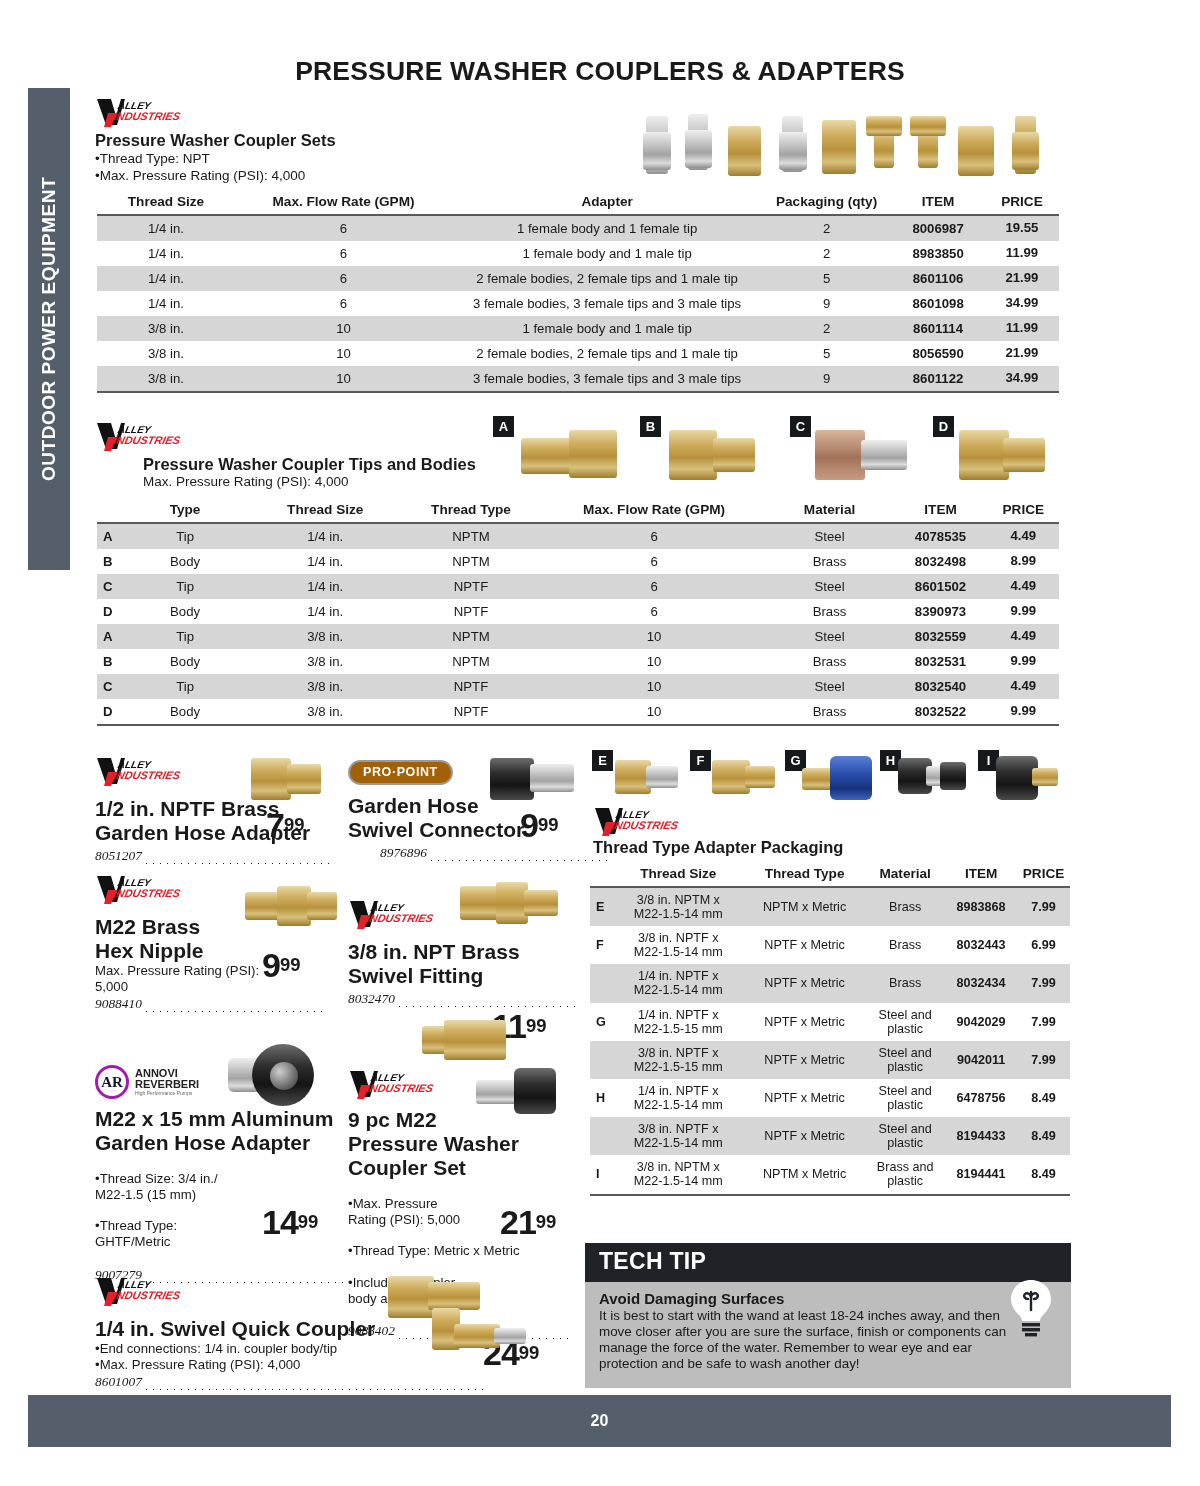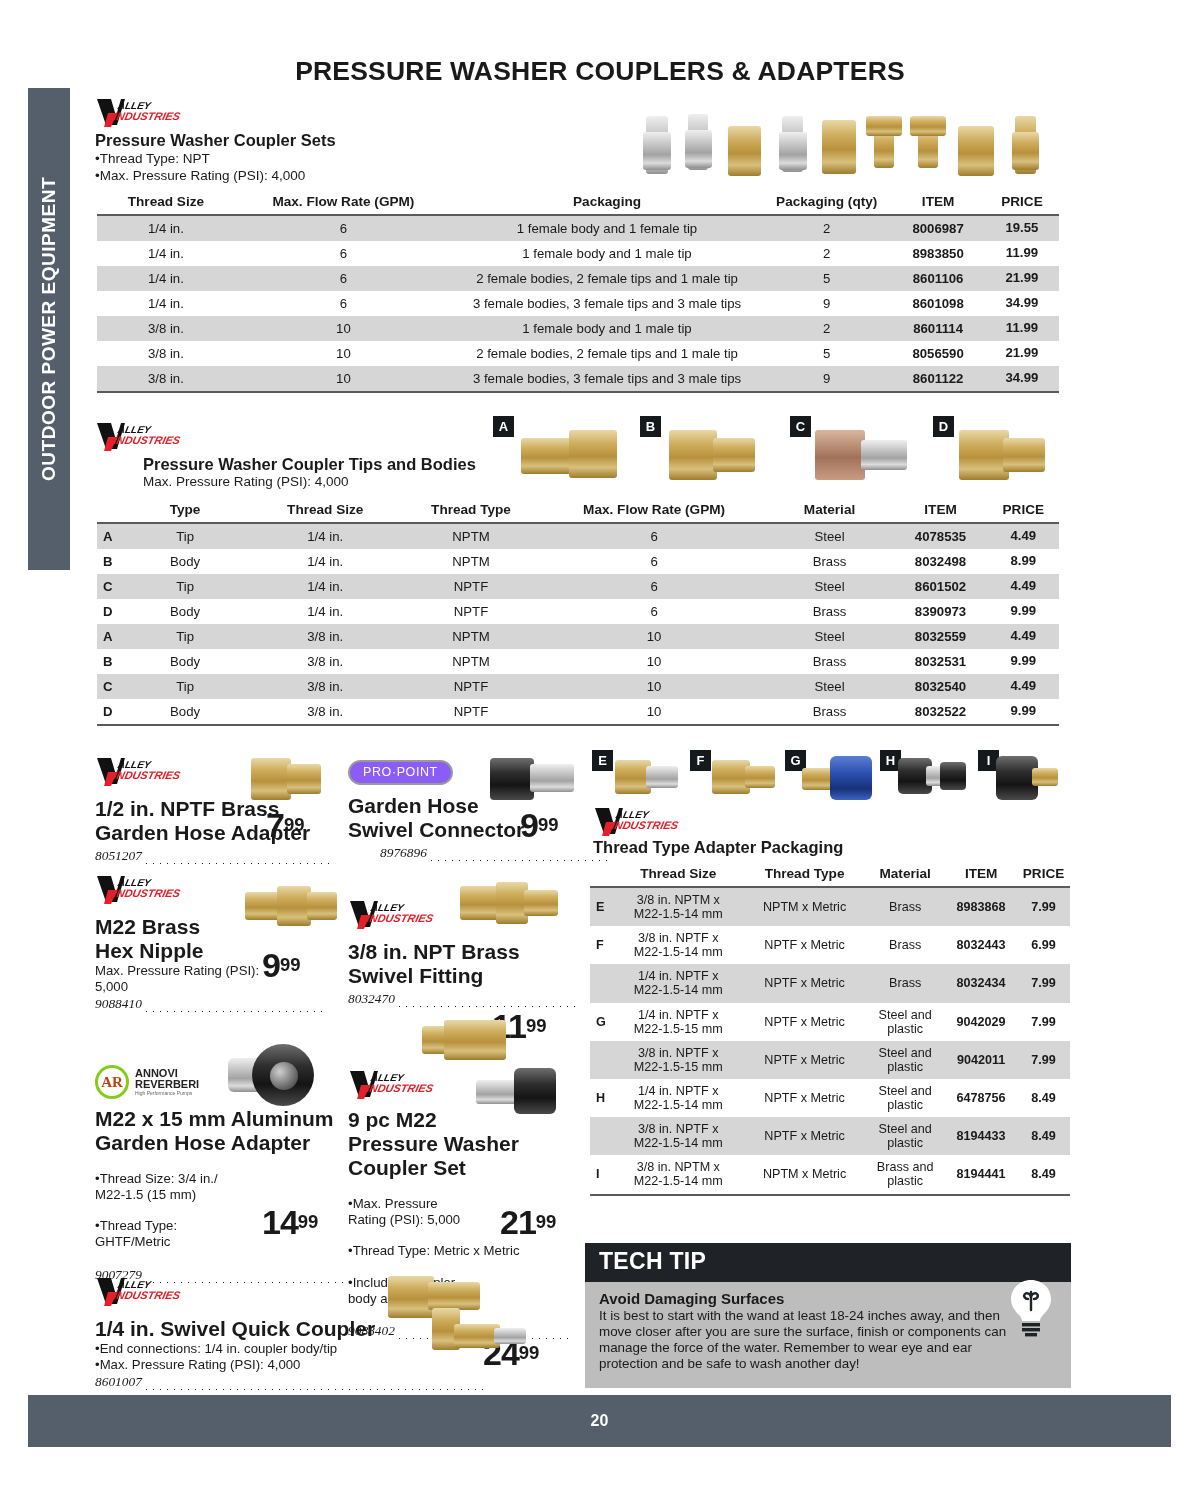--- a/index.html
+++ b/index.html
@@ -30,30 +30,30 @@
     position: absolute; left: 0; top: 56px; width: 1200px;
     text-align: center; font-size: 26.5px; font-weight: bold;
     letter-spacing: .2px;
   }
 
   
   .vlogo { position: relative; width: 92px; height: 32px; display:block; }
   .vlogo svg { width: 92px; height: 32px; display:block; }
 
   .ppoint {
-    display: inline-block; background: #8b5cf6; color: #fff;
+    display: inline-block; background: #a16207; color: #fff;
     border-radius: 14px; padding: 3px 13px 4px 13px;
-    font-size: 12.5px; font-weight: normal; letter-spacing: .6px;
+    font-size: 12.5px; font-weight: bold; letter-spacing: .6px;
     border: 2px solid #9a9a9a;
   }
 
   .arlogo { display: flex; align-items: center; gap: 6px; }
   .arlogo .arcircle {
     width: 34px; height: 34px; border-radius: 50%;
-    border: 3px solid #84cc16; color: #c2410c;
+    border: 3px solid #a21caf; color: #0f172a;
     font-weight: bold; font-size: 15px;
     display: flex; align-items: center; justify-content: center;
     font-family: "Liberation Serif", serif;
   }
   .arlogo .artext { line-height: 1.05; font-size: 11px; font-weight: bold; color:#222; }
   .arlogo .arsub { font-size: 5px; color:#666; font-weight: normal; }
 
   
   .sec-title { font-size: 16.5px; font-weight: bold; }
   .sec-bullets { font-size: 13.5px; line-height: 1.28; }
@@ -187,21 +187,21 @@
     <div class="fit brass" style="left:375px;top:12px; width:21px; height:58px;"></div>
     <div class="fit brass" style="left:372px;top:28px; width:27px; height:38px;"></div>
   </div>
 
   <div class="fit" style="left:97px; top:190px; width:962px;">
     <table class="cat">
       <thead>
         <tr>
           <th style="width:140px">Thread Size</th>
           <th style="width:220px">Max. Flow Rate (GPM)</th>
-          <th style="width:320px">Packaging</th>
+          <th style="width:320px">Adapter</th>
           <th style="width:130px">Packaging (qty)</th>
           <th style="width:95px">ITEM</th>
           <th style="width:75px">PRICE</th>
         </tr>
       </thead>
       <tbody>
           <tr>
             <td>1/4 in.</td>
             <td>6</td>
             <td>1 female body and 1 female tip</td>

